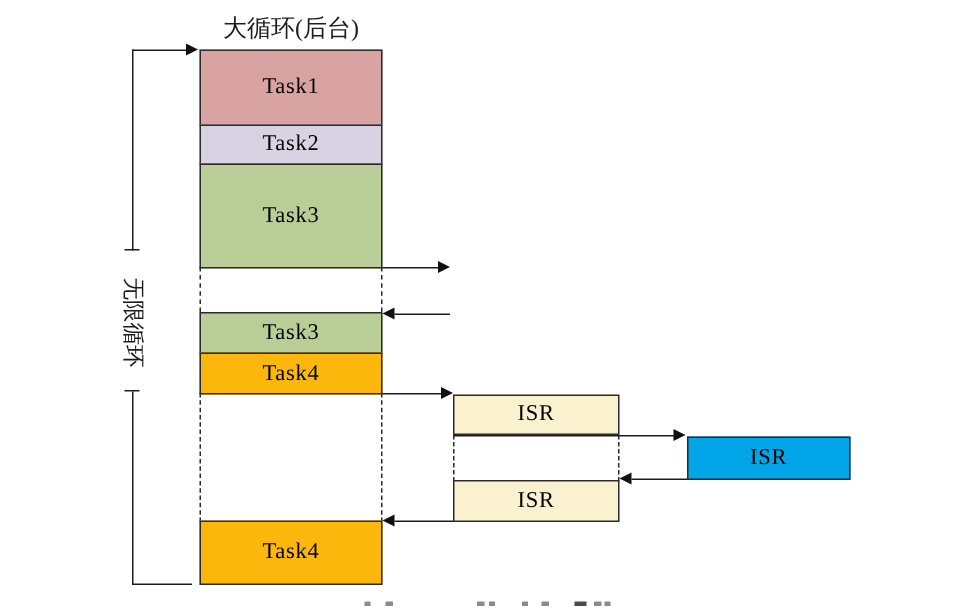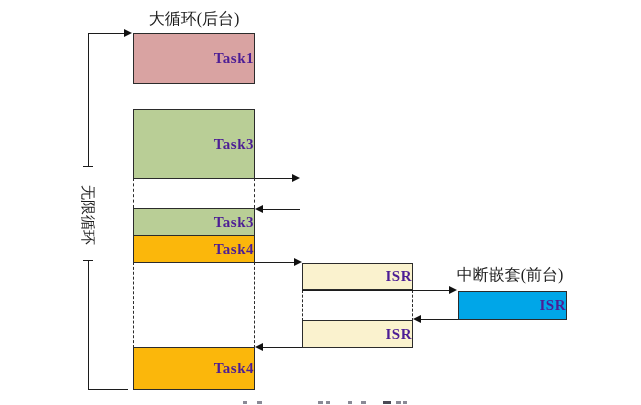--- a/index.html
+++ b/index.html
@@ -1,22 +1,22 @@
 <!DOCTYPE html>
 <html><head>
 <meta charset="utf-8">
 <style>
   html,body{margin:0;padding:0;}
   body{font-family:"Liberation Serif","DejaVu Serif",serif;}
   .canvas{position:relative;width:641px;height:405px;background:#ffffff;overflow:hidden;}
 
   
   .box{position:absolute;box-sizing:border-box;border:1.5px solid #2b2b2b;
-       display:flex;align-items:center;justify-content:flex-end;
-       font-size:15px;color:#4c1d95;letter-spacing:.5px;font-weight:bold;}
+       display:flex;align-items:center;justify-content:center;
+       font-size:15px;color:#000000;letter-spacing:.5px;}
   .gapseg{position:absolute;box-sizing:border-box;background:transparent;
        border-left:1px dashed #2b2b2b;border-right:1px dashed #2b2b2b;}
 
   
   .title{position:absolute;font-size:16px;color:#1c1c1c;text-align:center;white-space:nowrap;}
   .vlabel{position:absolute;left:41px;top:205px;width:94px;height:20px;line-height:20px;
        text-align:center;font-size:15px;color:#1c1c1c;transform:rotate(90deg);white-space:nowrap;}
 
   
   .hline{position:absolute;height:1.2px;background:#1c1c1c;}
@@ -48,20 +48,23 @@
   <div class="vline" style="left:88px;top:33px;height:134px;"></div>
   <div class="tick" style="left:83px;top:166px;"></div>
   <div class="vlabel">无限循环</div>
   <div class="tick" style="left:83px;top:260px;"></div>
   <div class="vline" style="left:88px;top:261px;height:129px;"></div>
   <div class="hline" style="left:88px;top:389px;width:40px;"></div>
 
   <div class="box" style="left: 133px; top: 33px; width: 122px; height: 51px; background: rgb(217, 163, 162);" title="Task1">
     <span>Task1</span>
   </div>
+  <div class="box" style="left: 133px; top: 83px; width: 122px; height: 27px; background: rgb(216, 210, 227);">
+    <span>Task2</span>
+  </div>
   <div class="box" style="left: 133px; top: 109px; width: 122px; height: 70px; background: rgb(185, 206, 150);">
     <span>Task3</span>
   </div>
   <div class="gapseg" style="left:133px;top:178px;width:122px;height:30px;"></div>
   <div class="box" style="left: 133px; top: 208px; width: 122px; height: 28px; background: rgb(185, 206, 150);">
     <span>Task3</span>
   </div>
   <div class="box" style="left: 133px; top: 235px; width: 122px; height: 28px; background: rgb(251, 183, 11);">
     <span>Task4</span>
   </div>
@@ -85,21 +88,20 @@
 
   <div class="box" style="left: 302px; top: 320px; width: 111px; height: 28px; background: rgb(250, 242, 206);">
     <span>ISR</span>
   </div>
 
   <div class="hline" style="left:255px;top:262px;width:41px;"></div>
   <div class="arr-r" style="left:294px;top:258px;"></div>
   <div class="hline" style="left:263px;top:347px;width:39px;"></div>
   <div class="arr-l" style="left:255px;top:343px;"></div>
 
-  <div class="title" style="left:447px;top:265px;width:126px;">中断嵌套(前台)</div>
   <div class="box" style="left: 458px; top: 291px; width: 109px; height: 29px; background: rgb(0, 166, 232);">
     <span>ISR</span>
   </div>
 
   <div class="hline" style="left:302px;top:290px;width:148px;"></div>
   <div class="arr-r" style="left:449px;top:286px;"></div>
   <div class="hline" style="left:421px;top:319px;width:37px;"></div>
   <div class="arr-l" style="left:413px;top:315px;"></div>
 
   <div>

